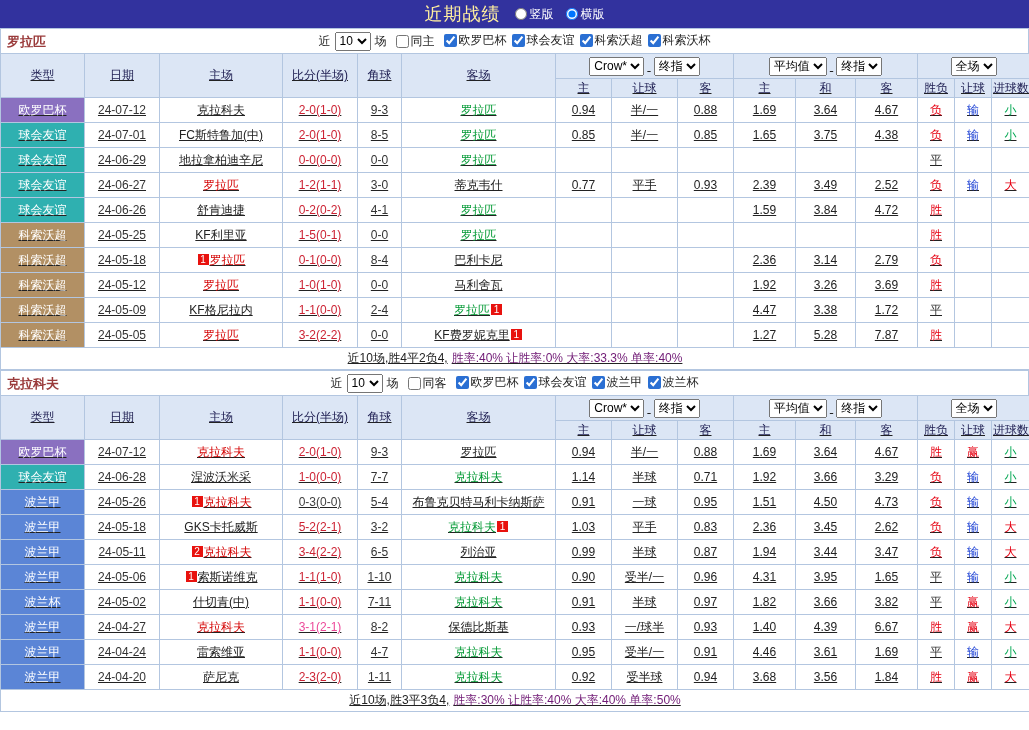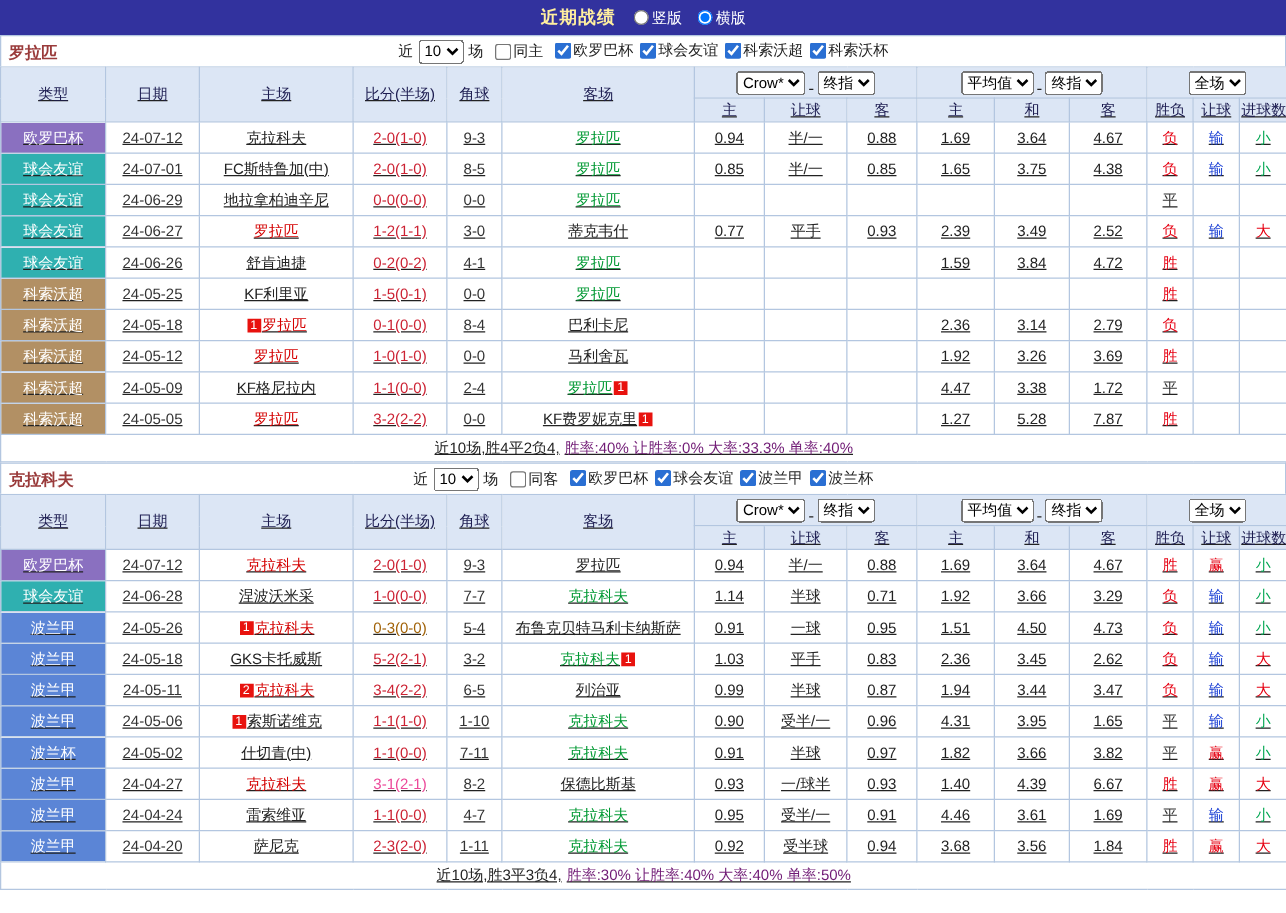--- a/index.html
+++ b/index.html
@@ -15,22 +15,22 @@
   .topbar {
     height:28px;
     background:#32329e;
     display:flex;
     align-items:center;
     justify-content:center;
     gap:14px;
   }
   .topbar .title {
     color:#ffef9f;
-    font-weight:bold;
-    font-size:14px;
+    font-weight:normal;
+    font-size:18px;
     letter-spacing:1px;
   }
   .topbar .radio-group { display:flex; align-items:center; gap:12px; }
   .topbar label {
     color:#ffffff;
     display:inline-flex;
     align-items:center;
     gap:3px;
     cursor:pointer;
   }
@@ -488,21 +488,21 @@
               <td class="odds">3.66</td>
               <td class="odds">3.29</td>
               <td class="res" style="color: rgb(230, 0, 18);">负</td>
               <td class="res" style="color: rgb(26, 63, 212);">输</td>
               <td class="res" style="color: rgb(0, 166, 81);">小</td>
             </tr>
             <tr>
               <td class="league" style="background: rgb(91, 133, 214);">波兰甲</td>
               <td class="date">24-05-26</td>
               <td class="team"><span class="card" style="background: rgb(232, 18, 14);">1</span><span class="tname" style="color: rgb(212, 0, 0);">克拉科夫</span></td>
-              <td class="score" style="color: #a16207;">0-3(0-0)</td>
+              <td class="score" style="color: #404040;">0-3(0-0)</td>
               <td class="corners">5-4</td>
               <td class="team"><span class="tname">布鲁克贝特马利卡纳斯萨</span></td>
               <td class="odds">0.91</td>
               <td class="odds">一球</td>
               <td class="odds">0.95</td>
               <td class="odds">1.51</td>
               <td class="odds">4.50</td>
               <td class="odds">4.73</td>
               <td class="res" style="color: rgb(230, 0, 18);">负</td>
               <td class="res" style="color: rgb(26, 63, 212);">输</td>

